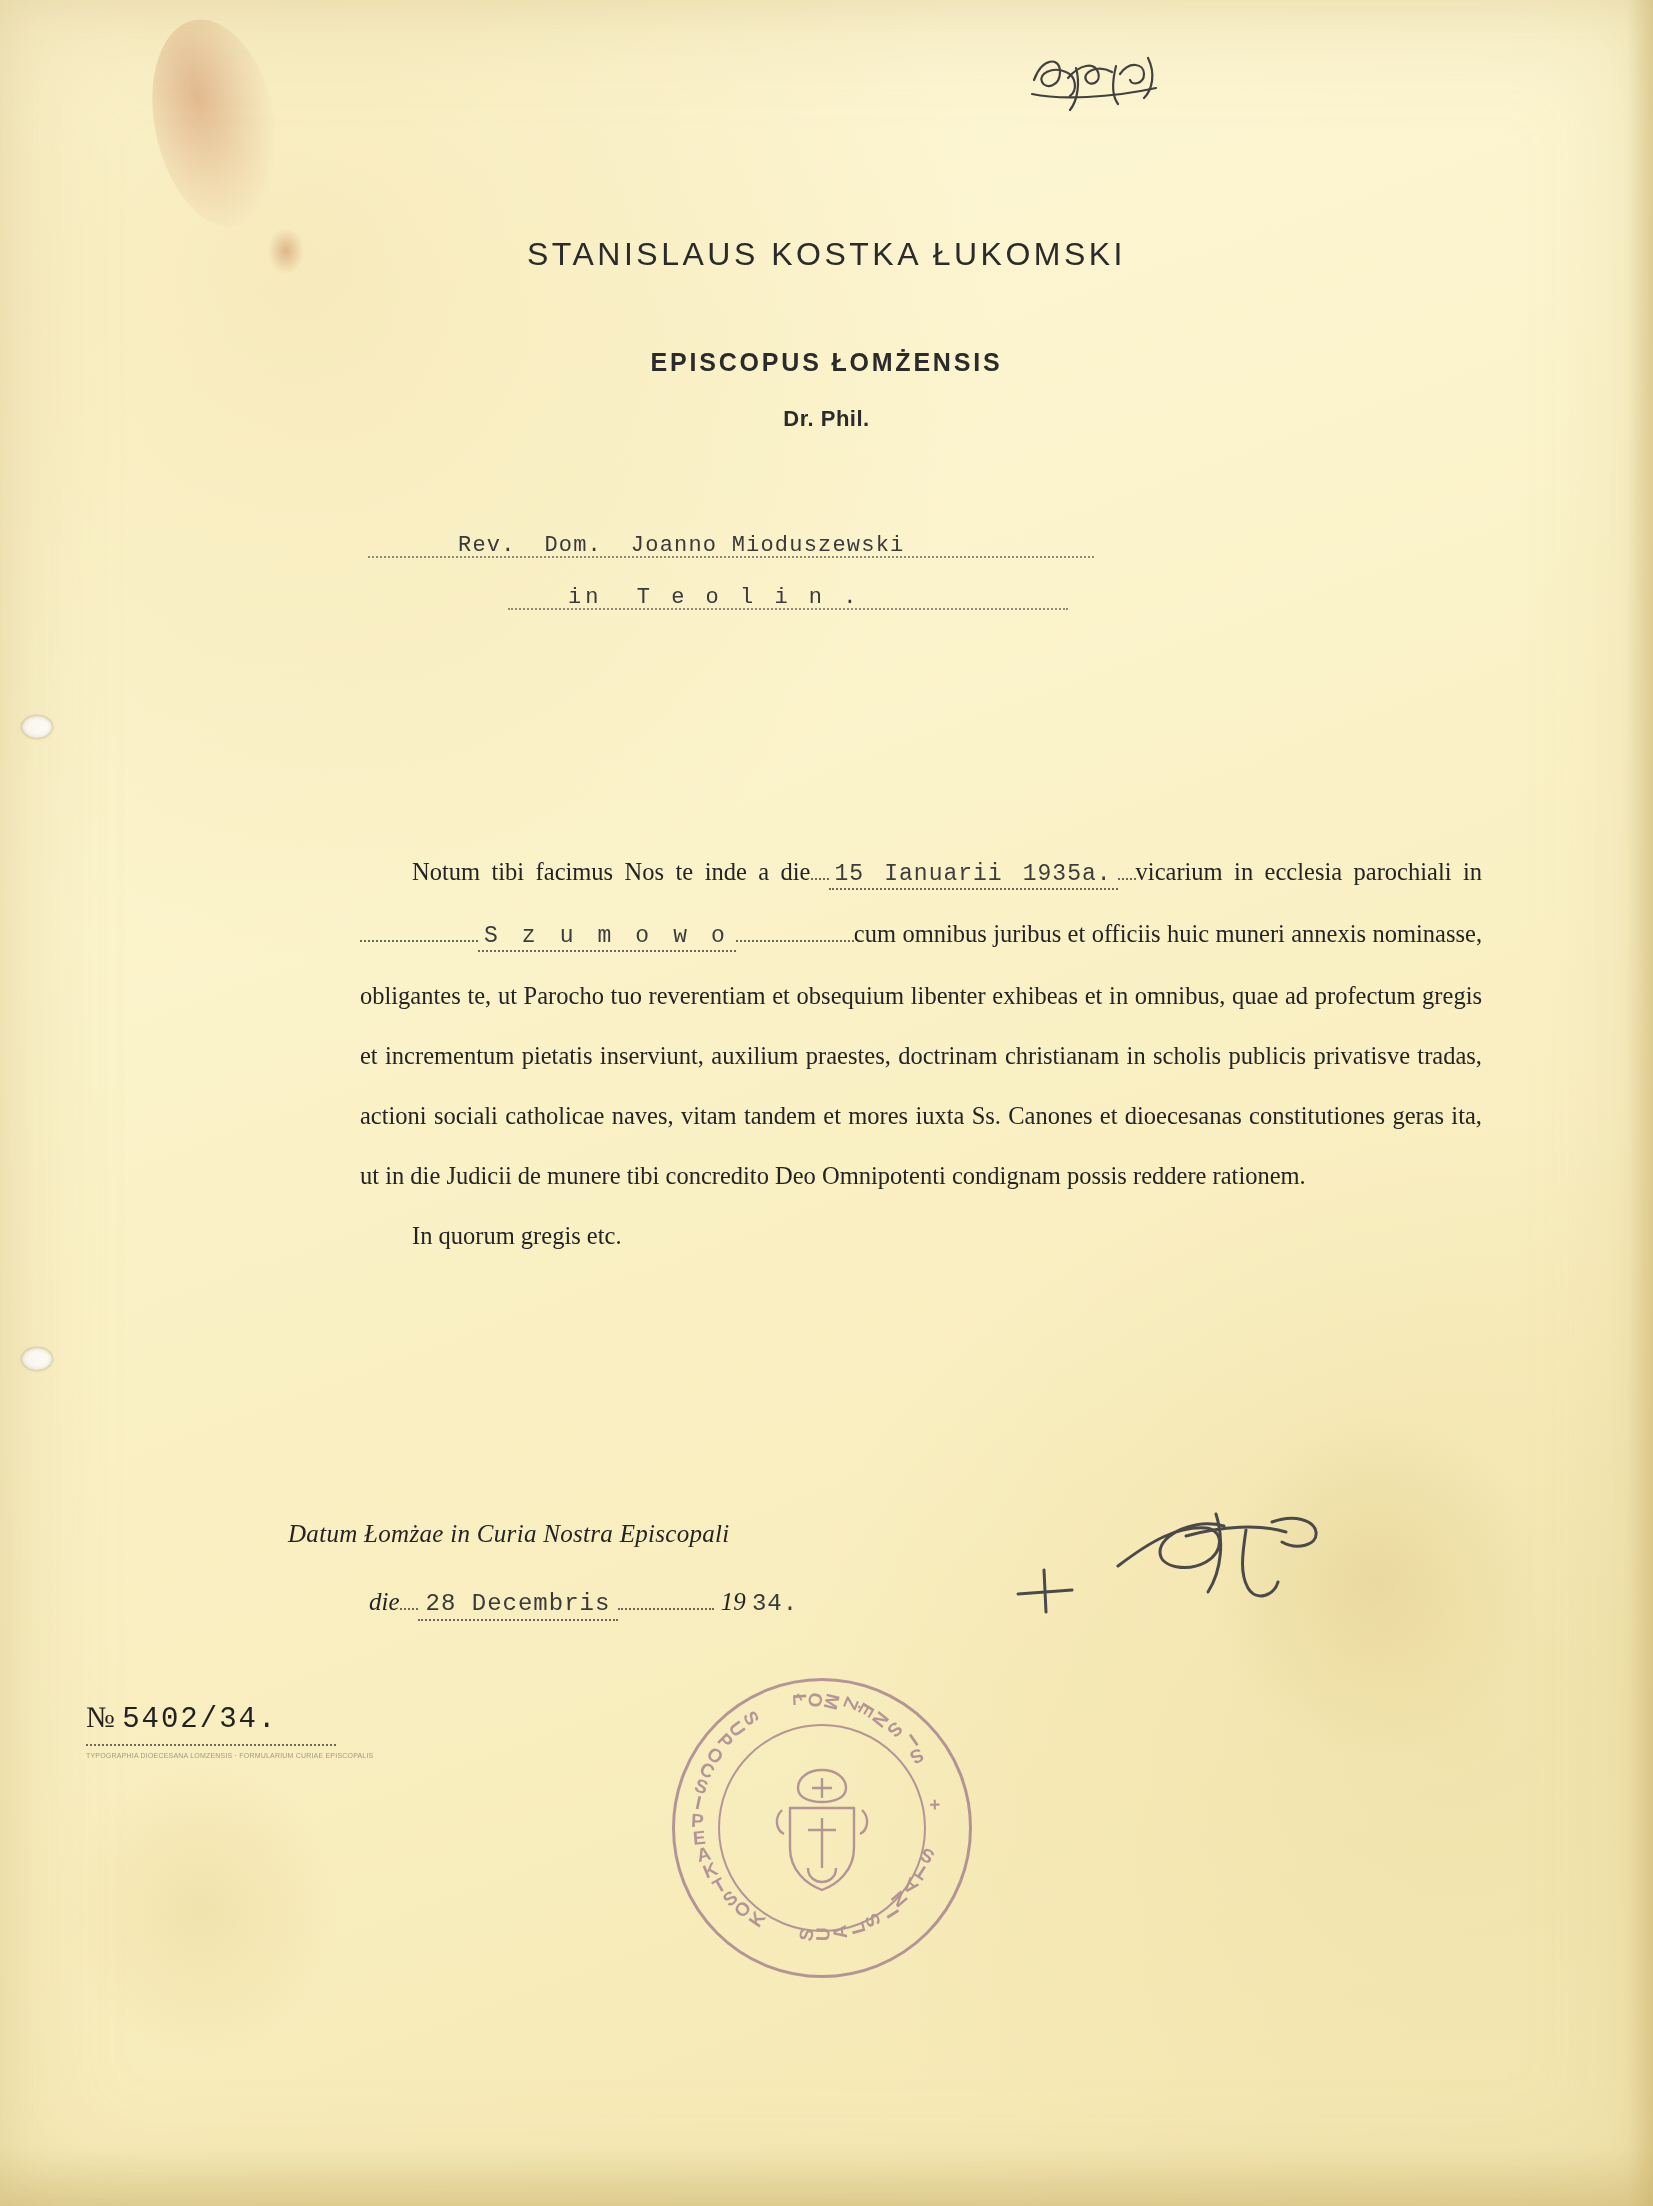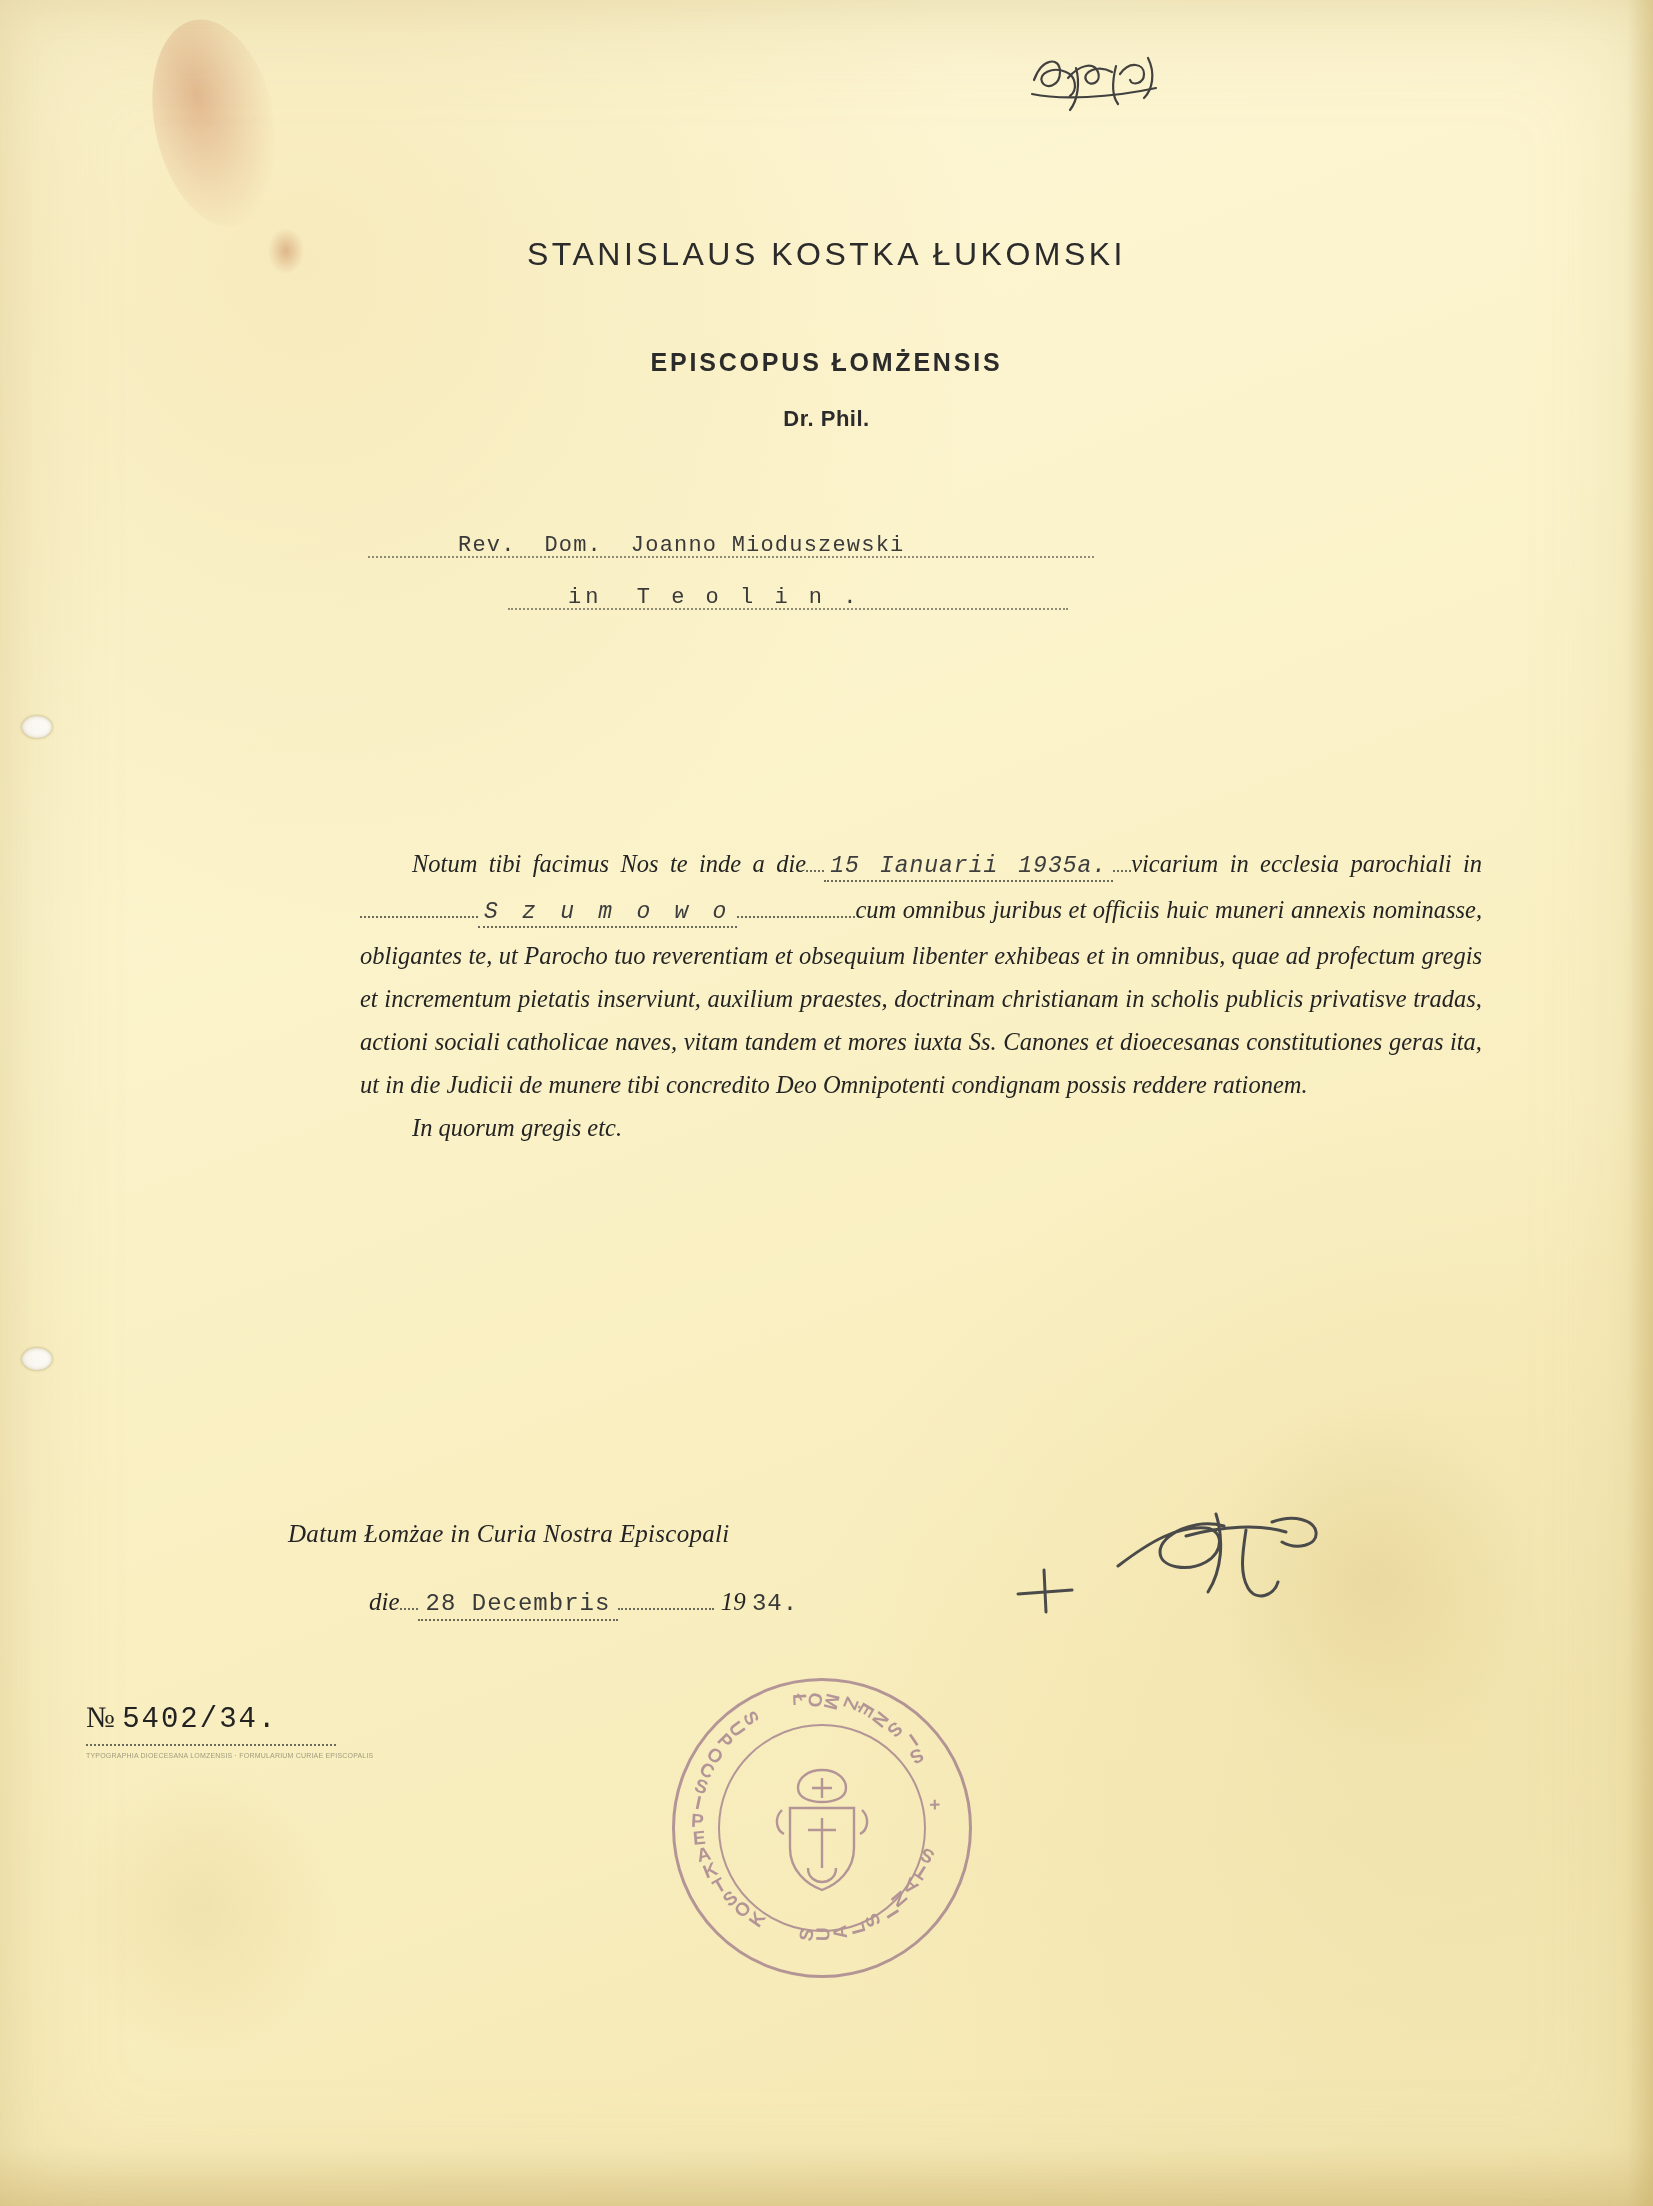--- a/index.html
+++ b/index.html
@@ -171,24 +171,23 @@
   }
 
   
   #body-text {
     position: absolute;
     left: 360px;
     top: 842px;
     width: 1122px;
     font-family: "Liberation Serif", serif;
     font-size: 24.5px;
-    line-height: 43px;
+    line-height: 60px;
     color: #242424;
     text-align: justify;
-    font-style: italic;
   }
   #body-text p { margin: 0; }
   #body-text p.indent { text-indent: 52px; }
   .fillin {
     font-family: "Liberation Mono", monospace;
     font-size: 23px;
     letter-spacing: 1px;
     color: #3d3d3d;
     border-bottom: 2px dotted #6a6a5a;
     padding: 0 6px 1px 6px;

